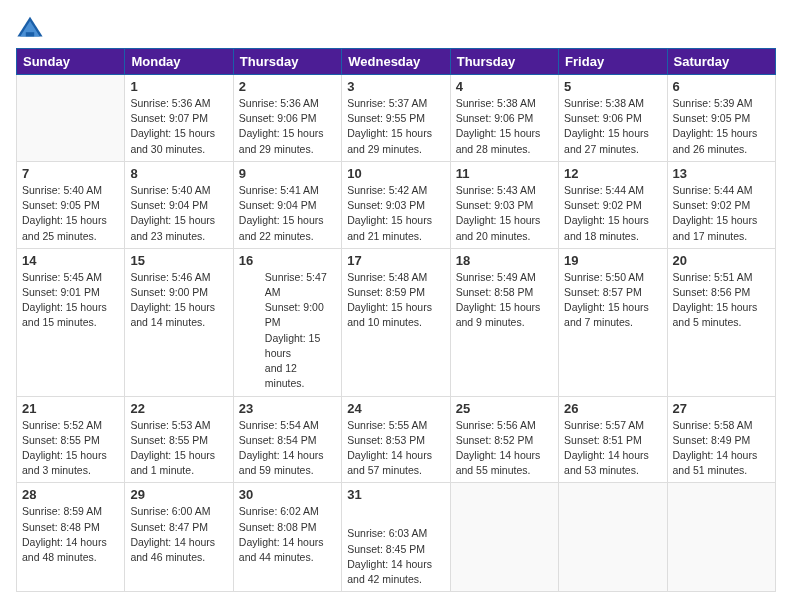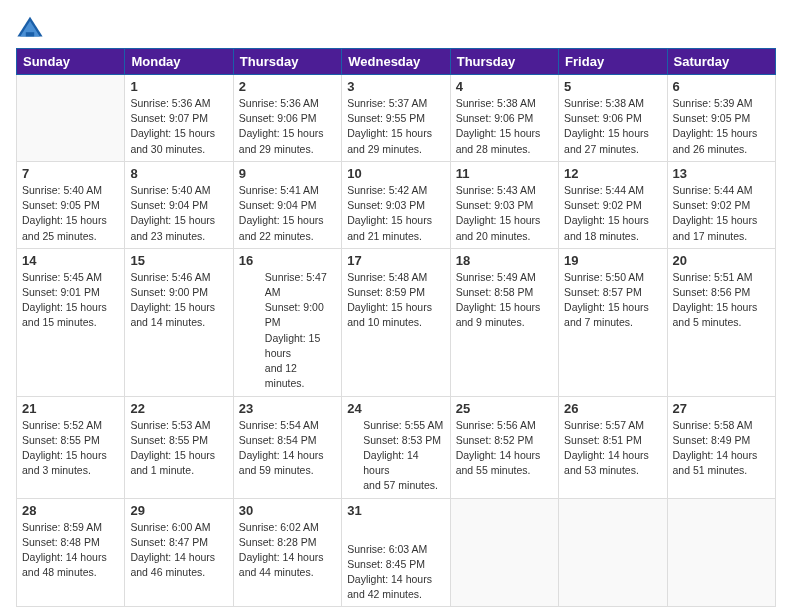--- a/index.html
+++ b/index.html
@@ -282,21 +282,21 @@
         </td>
         <td>
           <span class="day-num">23</span>
           <div class="day-info" style="white-space: pre-line;">Sunrise: 5:54 AM
 Sunset: 8:54 PM
 Daylight: 14 hours
 and 59 minutes.</div>
         </td>
         <td>
           <span class="day-num">24</span>
-          <div class="day-info" style="white-space: pre-line; margin-left: 16px;">Sunrise: 5:55 AM
+          <div class="day-info" style="white-space: pre-line;">Sunrise: 5:55 AM
 Sunset: 8:53 PM
 Daylight: 14 hours
 and 57 minutes.</div>
         </td>
         <td>
           <span class="day-num">25</span>
           <div class="day-info" style="white-space: pre-line;">Sunrise: 5:56 AM
 Sunset: 8:52 PM
 Daylight: 14 hours
 and 55 minutes.</div>
@@ -327,21 +327,21 @@
         <td>
           <span class="day-num">29</span>
           <div class="day-info" style="white-space: pre-line;">Sunrise: 6:00 AM
 Sunset: 8:47 PM
 Daylight: 14 hours
 and 46 minutes.</div>
         </td>
         <td>
           <span class="day-num">30</span>
           <div class="day-info" style="white-space: pre-line;">Sunrise: 6:02 AM
-Sunset: 8:28 PM
+Sunset: 8:08 PM
 Daylight: 14 hours
 and 44 minutes.</div>
         </td>
         <td>
           <span class="day-num">31</span>
           <div class="day-info" style="white-space: pre-line; margin-top: 24px;">Sunrise: 6:03 AM
 Sunset: 8:45 PM
 Daylight: 14 hours
 and 42 minutes.</div>
         </td>

